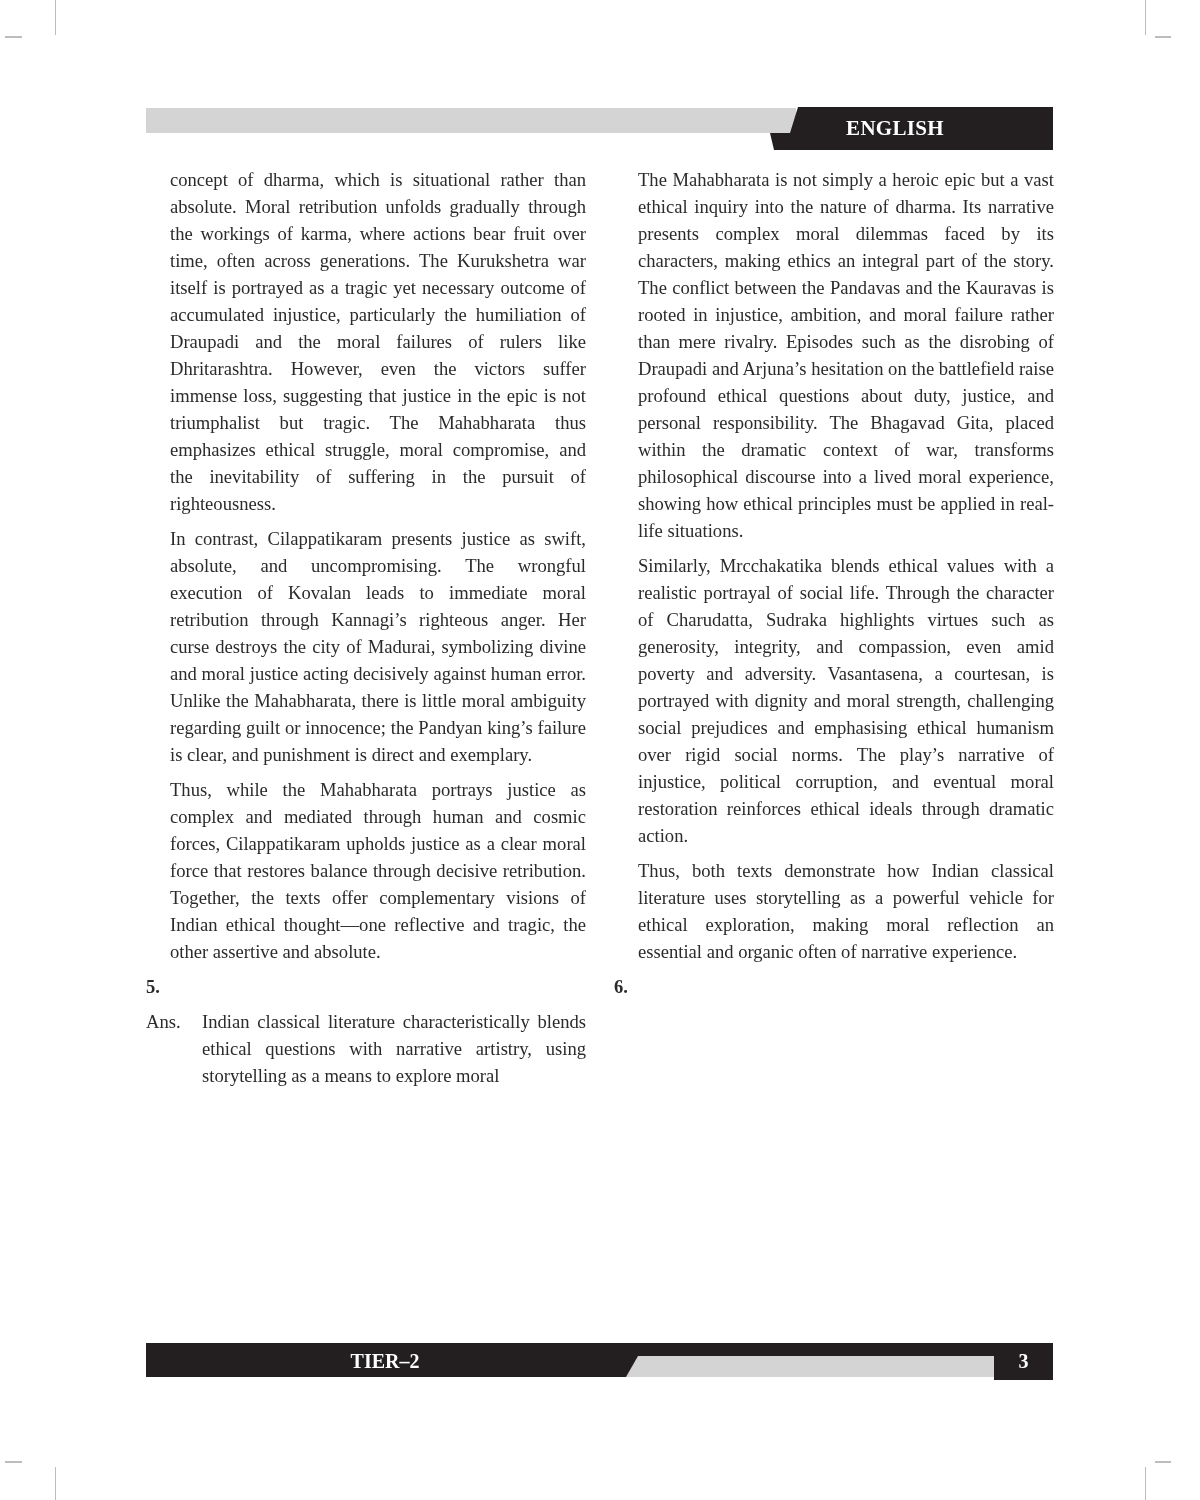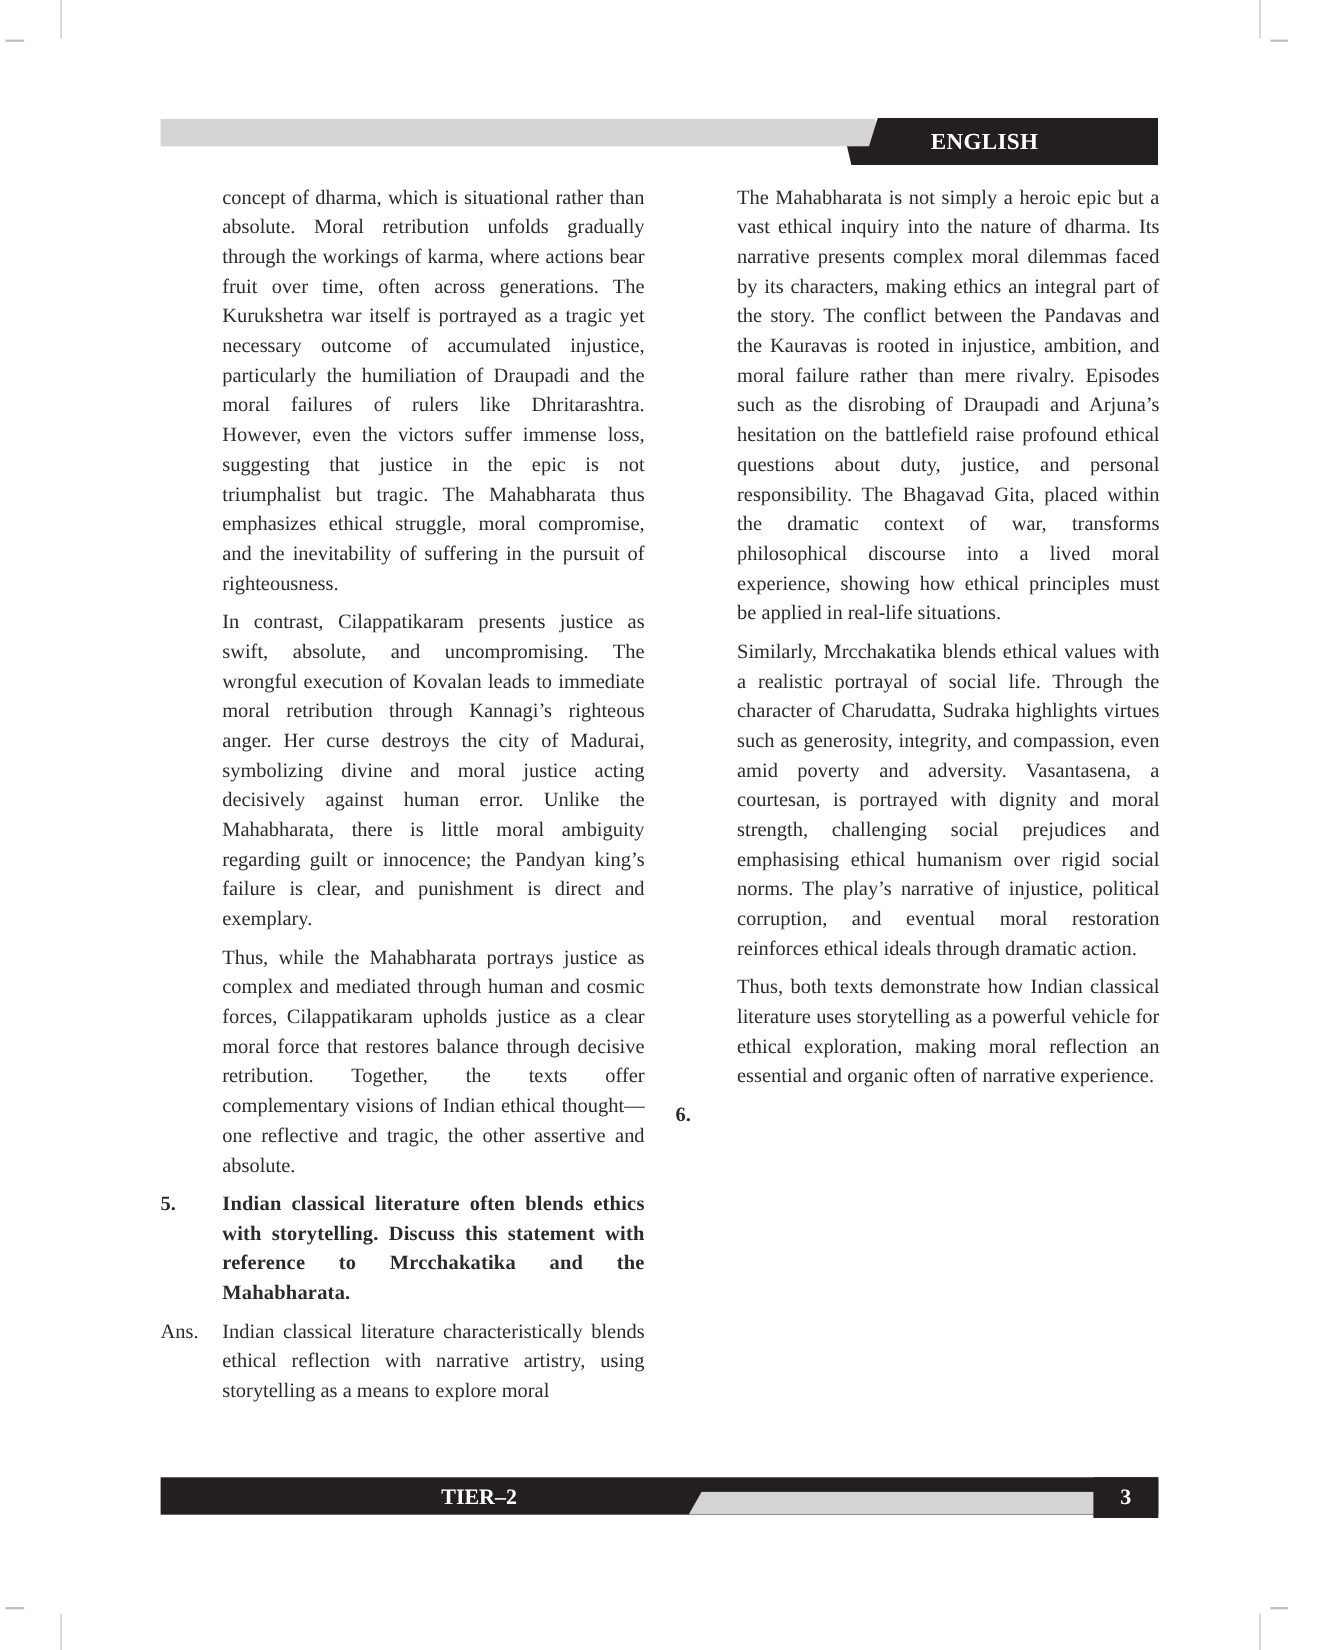--- a/index.html
+++ b/index.html
@@ -21,37 +21,37 @@
   }
   .hdr-title {
     position: absolute; left: 770px; top: 116px; width: 250px; text-align: center;
     color: #ffffff; font-weight: bold; font-size: 21px; letter-spacing: 0.3px;
   }
 
   
   .col { position: absolute; top: 166px; font-size: 18.6px; line-height: 27px; }
   .col.left { left: 146px; width: 440px; }
   .col.right { left: 614px; width: 440px; }
-  .para { margin: 0 0 8px 56px; text-align: justify; text-align-last: left; hyphens: none; }
+  .para { margin: 0 0 8px 24px; text-align: justify; text-align-last: left; hyphens: none; }
   .q { display: flex; margin-bottom: 8px; }
   .q .num { width: 56px; flex: 0 0 56px; font-weight: bold; }
   .q .txt { flex: 1; font-weight: bold; text-align: justify; text-align-last: left; letter-spacing: 0.2px; }
   .ans { display: flex; margin-bottom: 8px; font-family: Liberation Serif, serif; }
   .ans .num { width: 56px; flex: 0 0 56px; }
   .ans .txt { flex: 1; text-align: justify; text-align-last: left; }
 
   
   .ftr-black { position: absolute; left: 146px; top: 1343px; width: 907px; height: 34px; background: #231f20; }
   .ftr-gray {
     position: absolute; left: 626px; top: 1356px; width: 370px; height: 21px; background: #d4d4d4;
     clip-path: polygon(12px 0, 100% 0, 100% 100%, 0 100%);
   }
   .ftr-num-box { position: absolute; left: 994px; top: 1343px; width: 59px; height: 37px; background: #231f20; }
   .ftr-label {
-    position: absolute; left: 300px; top: 1350px; width: 170px; text-align: right;
+    position: absolute; left: 300px; top: 1350px; width: 170px; text-align: center;
     color: #ffffff; font-weight: bold; font-size: 20px;
   }
   .ftr-page {
     position: absolute; left: 994px; top: 1350px; width: 59px; text-align: center;
     color: #ffffff; font-weight: bold; font-size: 20px;
   }
 </style>
 </head>
 <body>
 
@@ -67,25 +67,24 @@
 <div class="hdr-gray"></div>
 <div class="hdr-tab"></div>
 <div class="hdr-title">ENGLISH</div>
 
 <div class="col left">
   <p class="para">concept of dharma, which is situational rather than absolute. Moral retribution unfolds gradually through the workings of karma, where actions bear fruit over time, often across generations. The Kurukshetra war itself is portrayed as a tragic yet necessary outcome of accumulated injustice, particularly the humiliation of Draupadi and the moral failures of rulers like Dhritarashtra. However, even the victors suffer immense loss, suggesting that justice in the epic is not triumphalist but tragic. The Mahabharata thus emphasizes ethical struggle, moral compromise, and the inevitability of suffering in the pursuit of righteousness.</p>
   <p class="para">In contrast, Cilappatikaram presents justice as swift, absolute, and uncompromising. The wrongful execution of Kovalan leads to immediate moral retribution through Kannagi’s righteous anger. Her curse destroys the city of Madurai, symbolizing divine and moral justice acting decisively against human error. Unlike the Mahabharata, there is little moral ambiguity regarding guilt or innocence; the Pandyan king’s failure is clear, and punishment is direct and exemplary.</p>
   <p class="para">Thus, while the Mahabharata portrays justice as complex and mediated through human and cosmic forces, Cilappatikaram upholds justice as a clear moral force that restores balance through decisive retribution. Together, the texts offer complementary visions of Indian ethical thought—one reflective and tragic, the other assertive and absolute.</p>
   <div class="q">
     <span class="num">5.</span>
-    <span class="txt">Indian classical literature often blends ethics with storytelling. Discuss this statement with reference to Mrcchakatika and the Mahabharata.</span>
   </div>
   <div class="ans">
     <span class="num">Ans.</span>
-    <span class="txt">Indian classical literature characteristically blends ethical reflection with narrative artistry, using storytelling as a means to explore moral</span>
+    <span class="txt">Indian classical literature characteristically blends ethical questions with narrative artistry, using storytelling as a means to explore moral</span>
   </div>
 </div>
 
 <div class="col right">
   <p class="para">The Mahabharata is not simply a heroic epic but a vast ethical inquiry into the nature of dharma. Its narrative presents complex moral dilemmas faced by its characters, making ethics an integral part of the story. The conflict between the Pandavas and the Kauravas is rooted in injustice, ambition, and moral failure rather than mere rivalry. Episodes such as the disrobing of Draupadi and Arjuna’s hesitation on the battlefield raise profound ethical questions about duty, justice, and personal responsibility. The Bhagavad Gita, placed within the dramatic context of war, transforms philosophical discourse into a lived moral experience, showing how ethical principles must be applied in real-life situations.</p>
   <p class="para">Similarly, Mrcchakatika blends ethical values with a realistic portrayal of social life. Through the character of Charudatta, Sudraka highlights virtues such as generosity, integrity, and compassion, even amid poverty and adversity. Vasantasena, a courtesan, is portrayed with dignity and moral strength, challenging social prejudices and emphasising ethical humanism over rigid social norms. The play’s narrative of injustice, political corruption, and eventual moral restoration reinforces ethical ideals through dramatic action.</p>
   <p class="para">Thus, both texts demonstrate how Indian classical literature uses storytelling as a powerful vehicle for ethical exploration, making moral reflection an essential and organic often of narrative experience.</p>
   <div class="q">
     <span class="num">6.</span>
   </div>

